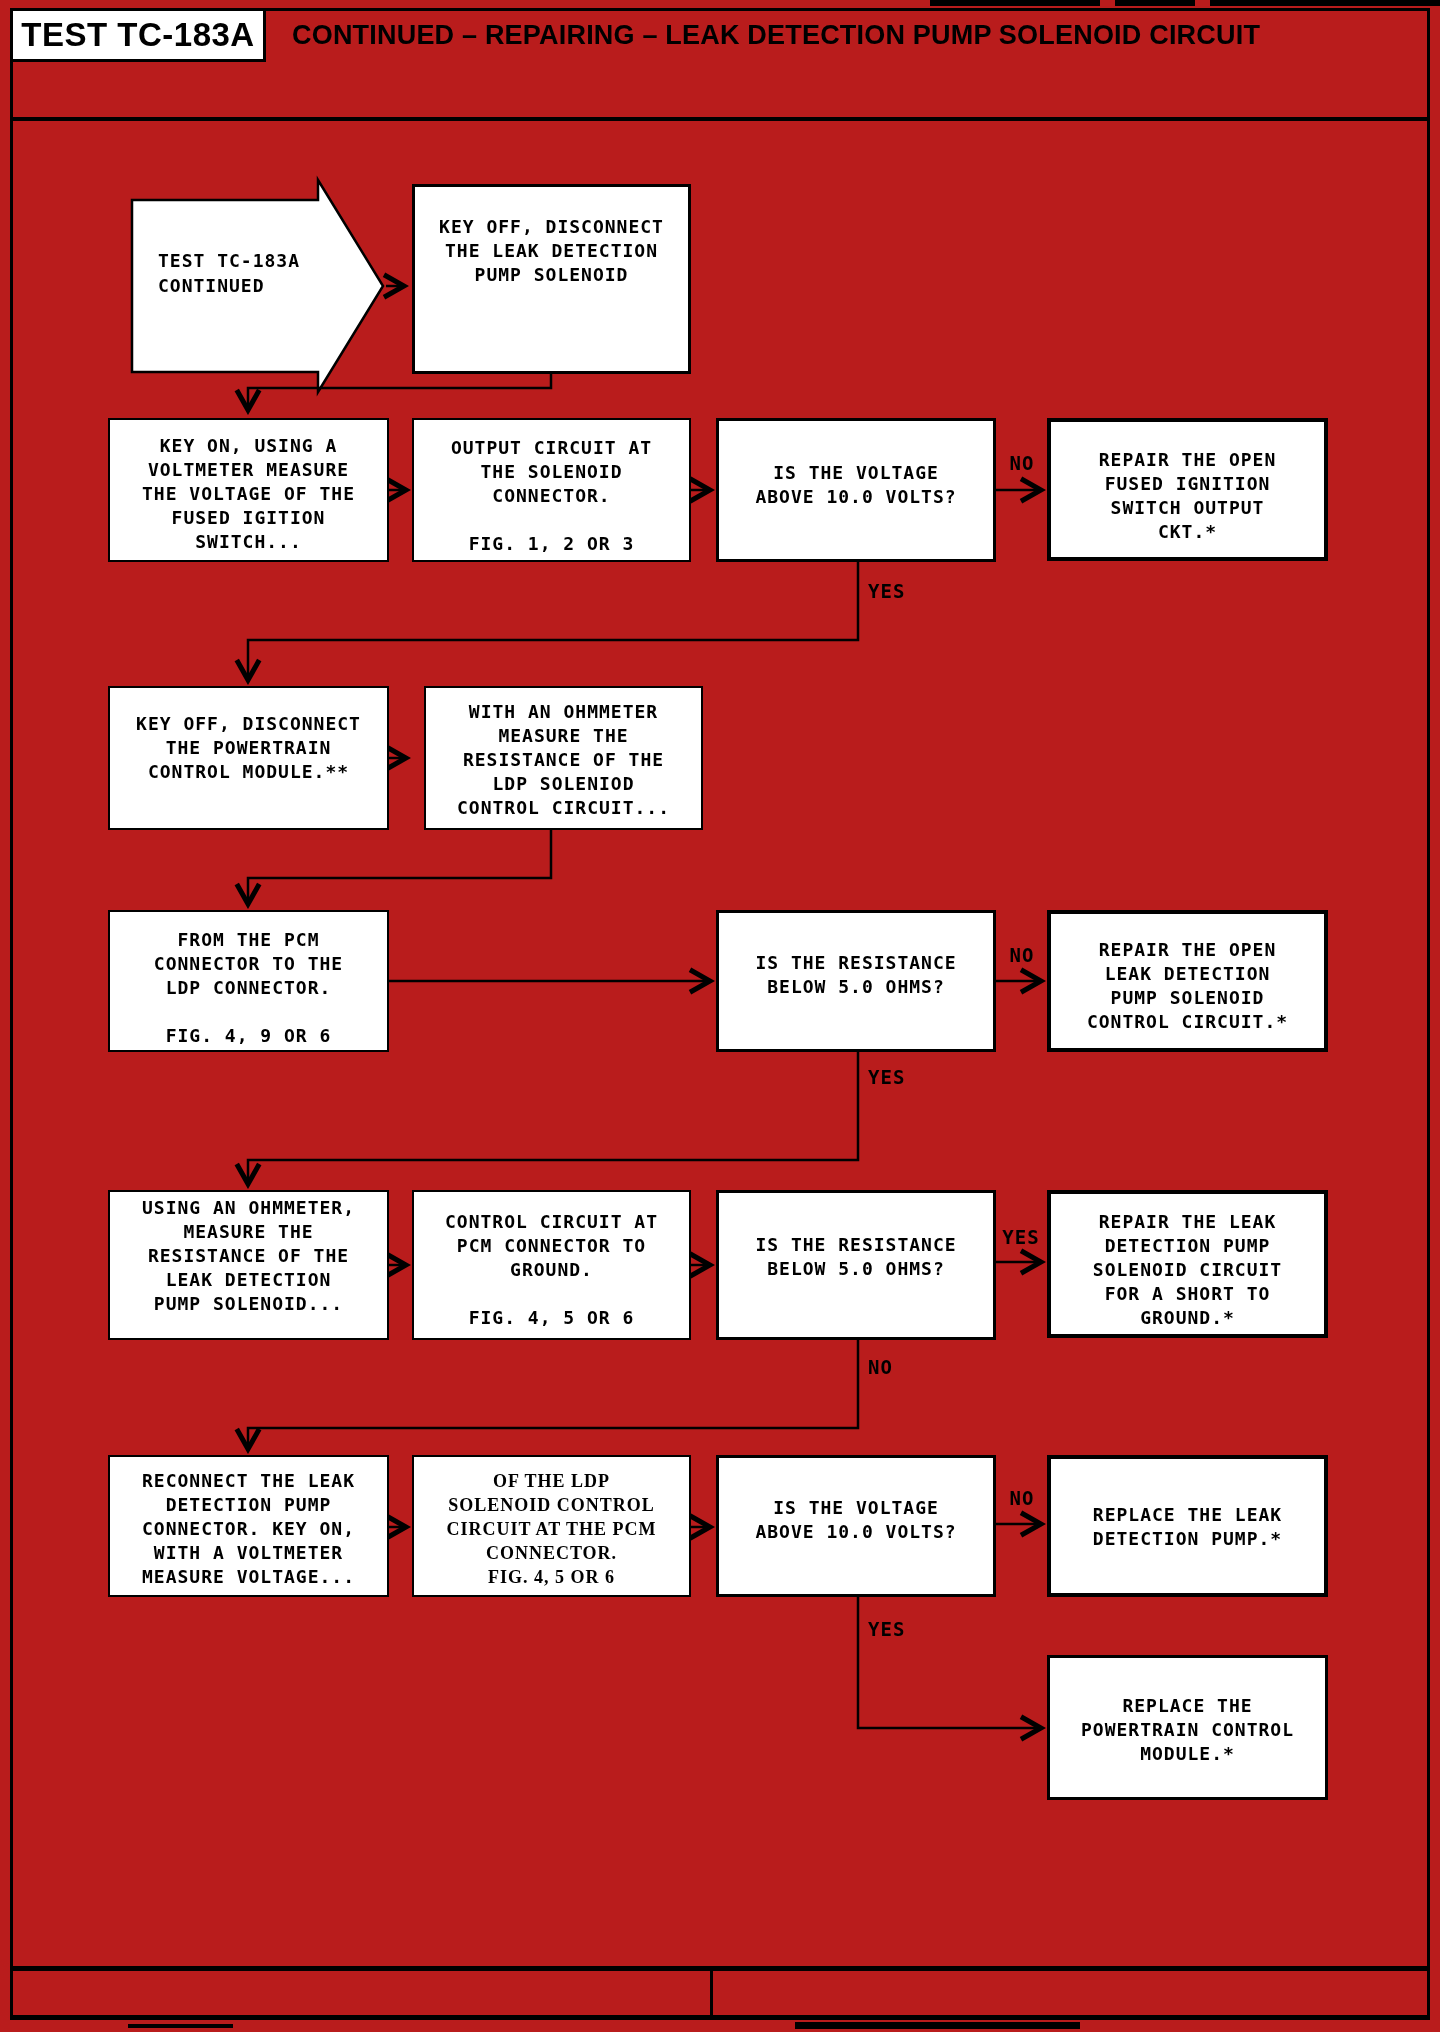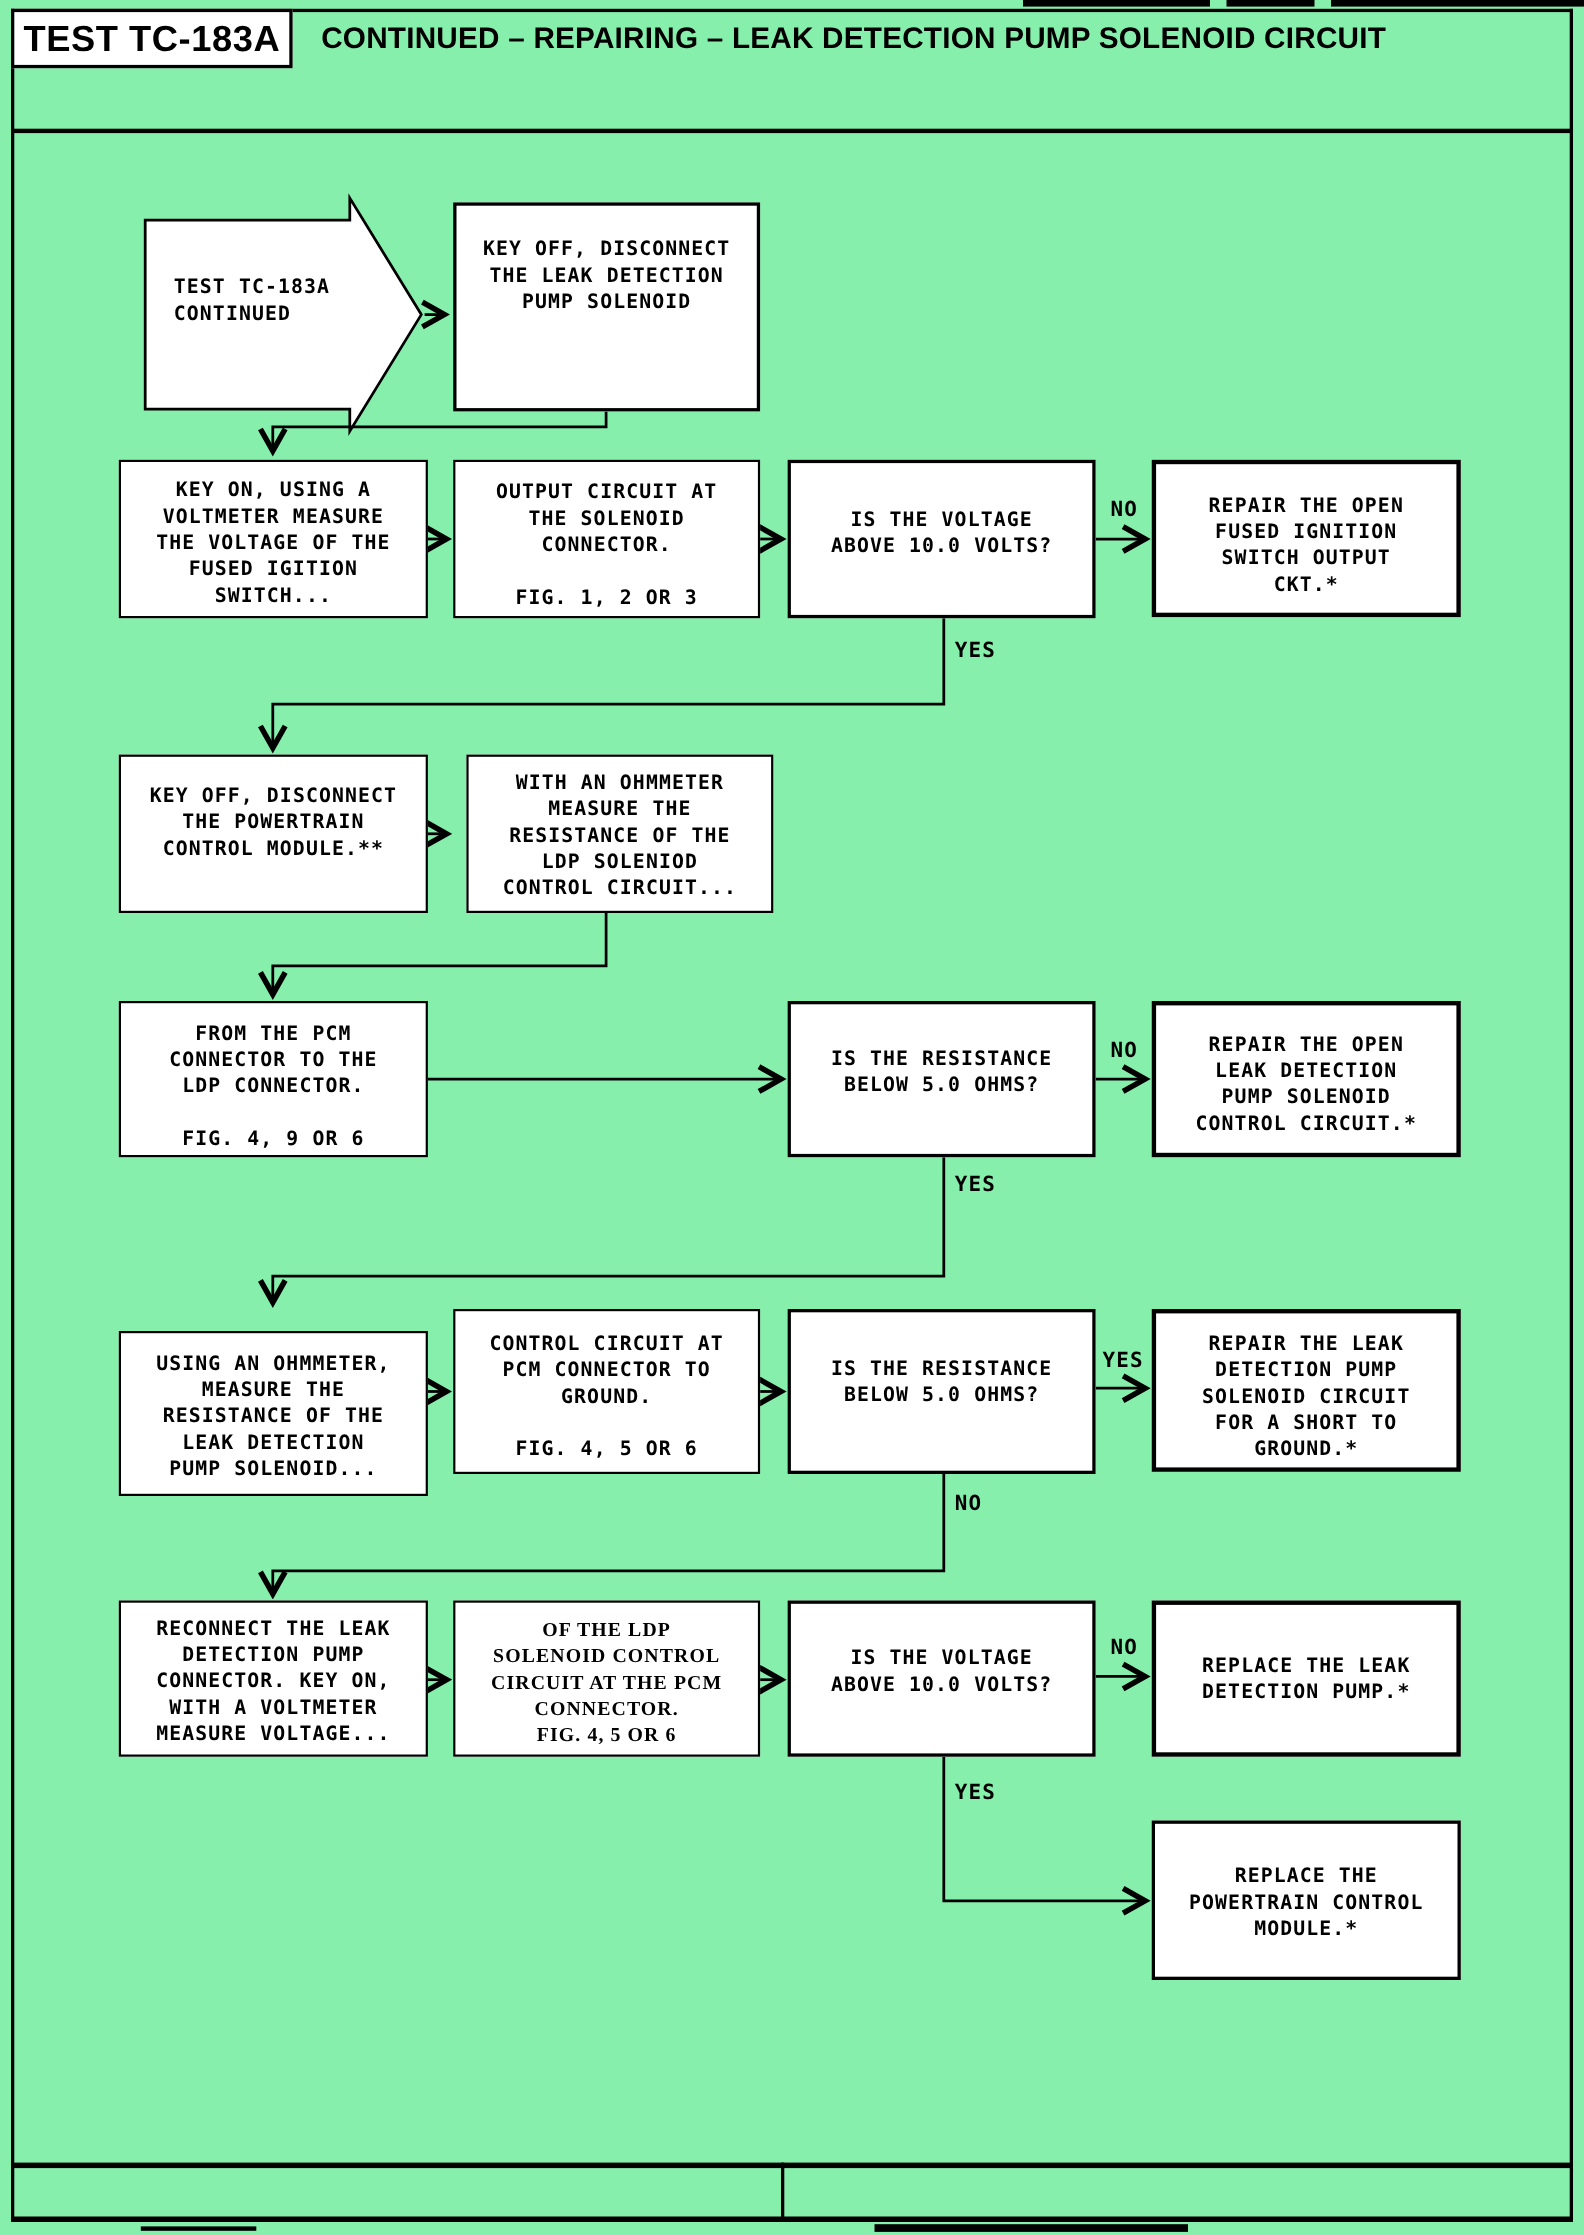--- a/index.html
+++ b/index.html
@@ -1,16 +1,16 @@
 <!DOCTYPE html>
 <html><head>
 <meta charset="utf-8">
 <style>
   html,body{margin:0;padding:0;background:#e8e8e8;}
-  #page{position:relative;width:1440px;height:2032px;background:#86efac;margin:0 auto;overflow:hidden;
+  #page{position:relative;width:1440px;height:2032px;background:#b91c1c;margin:0 auto;overflow:hidden;
         font-family:"Liberation Sans",sans-serif;color:#000;}
   .bar{position:absolute;background:#000;}
   .flow-box{position:absolute;box-sizing:border-box;background:#fff;border:2.5px solid #000;
             font-family:"DejaVu Sans Mono",monospace;font-weight:bold;font-size:18px;line-height:24px;
             letter-spacing:1px;text-align:center;white-space:pre-line;color:#000;}
   .b3{border-width:3px;}
   .b4{border-width:4px;}
   .edge-label{position:absolute;font-family:"DejaVu Sans Mono",monospace;font-weight:bold;font-size:19px;
               line-height:22px;letter-spacing:1px;color:#000;text-align:center;}
   .start-text{position:absolute;font-family:"DejaVu Sans Mono",monospace;font-weight:bold;font-size:18px;
@@ -111,21 +111,21 @@
 LDP CONNECTOR.
 
 FIG. 4, 9 OR 6</div>
   <div class="flow-box b3" style="left:716px;top:910px;width:280px;height:142px;padding-top:38px;">IS THE RESISTANCE
 BELOW 5.0 OHMS?</div>
   <div class="flow-box b4" style="left:1047px;top:910px;width:281px;height:142px;padding-top:24px;">REPAIR THE OPEN
 LEAK DETECTION
 PUMP SOLENOID
 CONTROL CIRCUIT.*</div>
 
-  <div class="flow-box" style="left:108px;top:1190px;width:281px;height:150px;padding-top:16px;margin-top:20px;">USING AN OHMMETER,
+  <div class="flow-box" style="left:108px;top:1190px;width:281px;height:150px;padding-top:4px;">USING AN OHMMETER,
 MEASURE THE
 RESISTANCE OF THE
 LEAK DETECTION
 PUMP SOLENOID...</div>
   <div class="flow-box" style="left:412px;top:1190px;width:279px;height:150px;padding-top:18px;">CONTROL CIRCUIT AT
 PCM CONNECTOR TO
 GROUND.
 
 FIG. 4, 5 OR 6</div>
   <div class="flow-box b3" style="left:716px;top:1190px;width:280px;height:150px;padding-top:40px;">IS THE RESISTANCE

